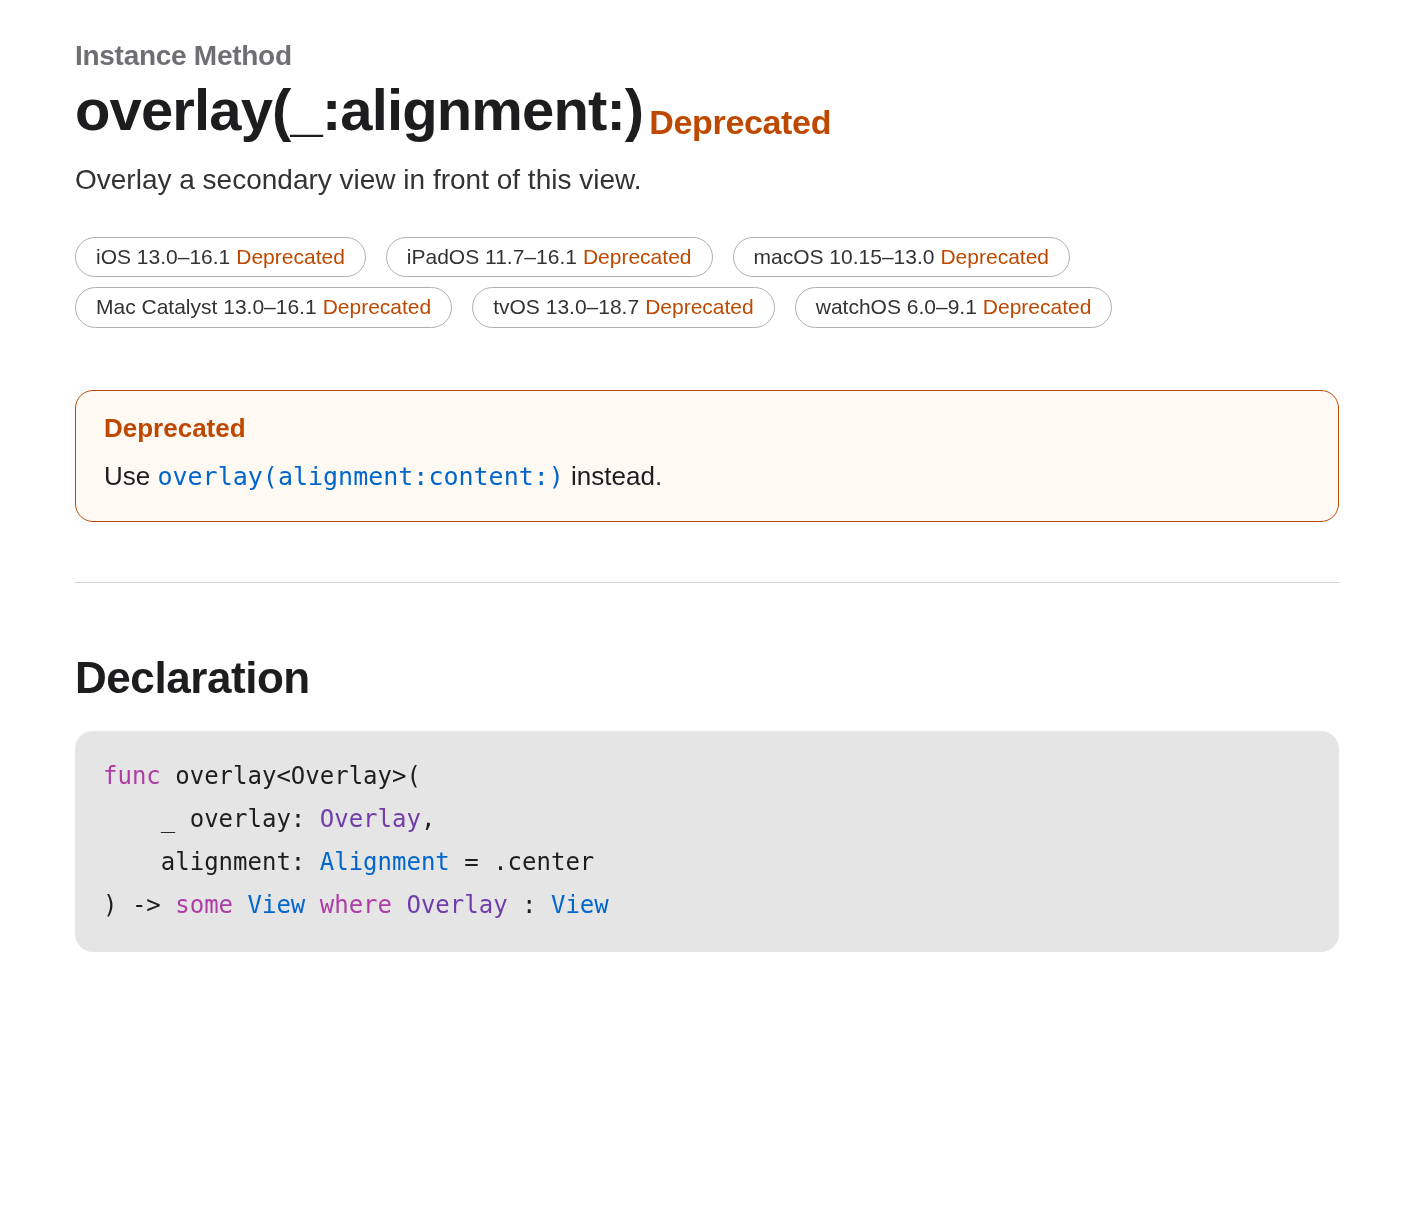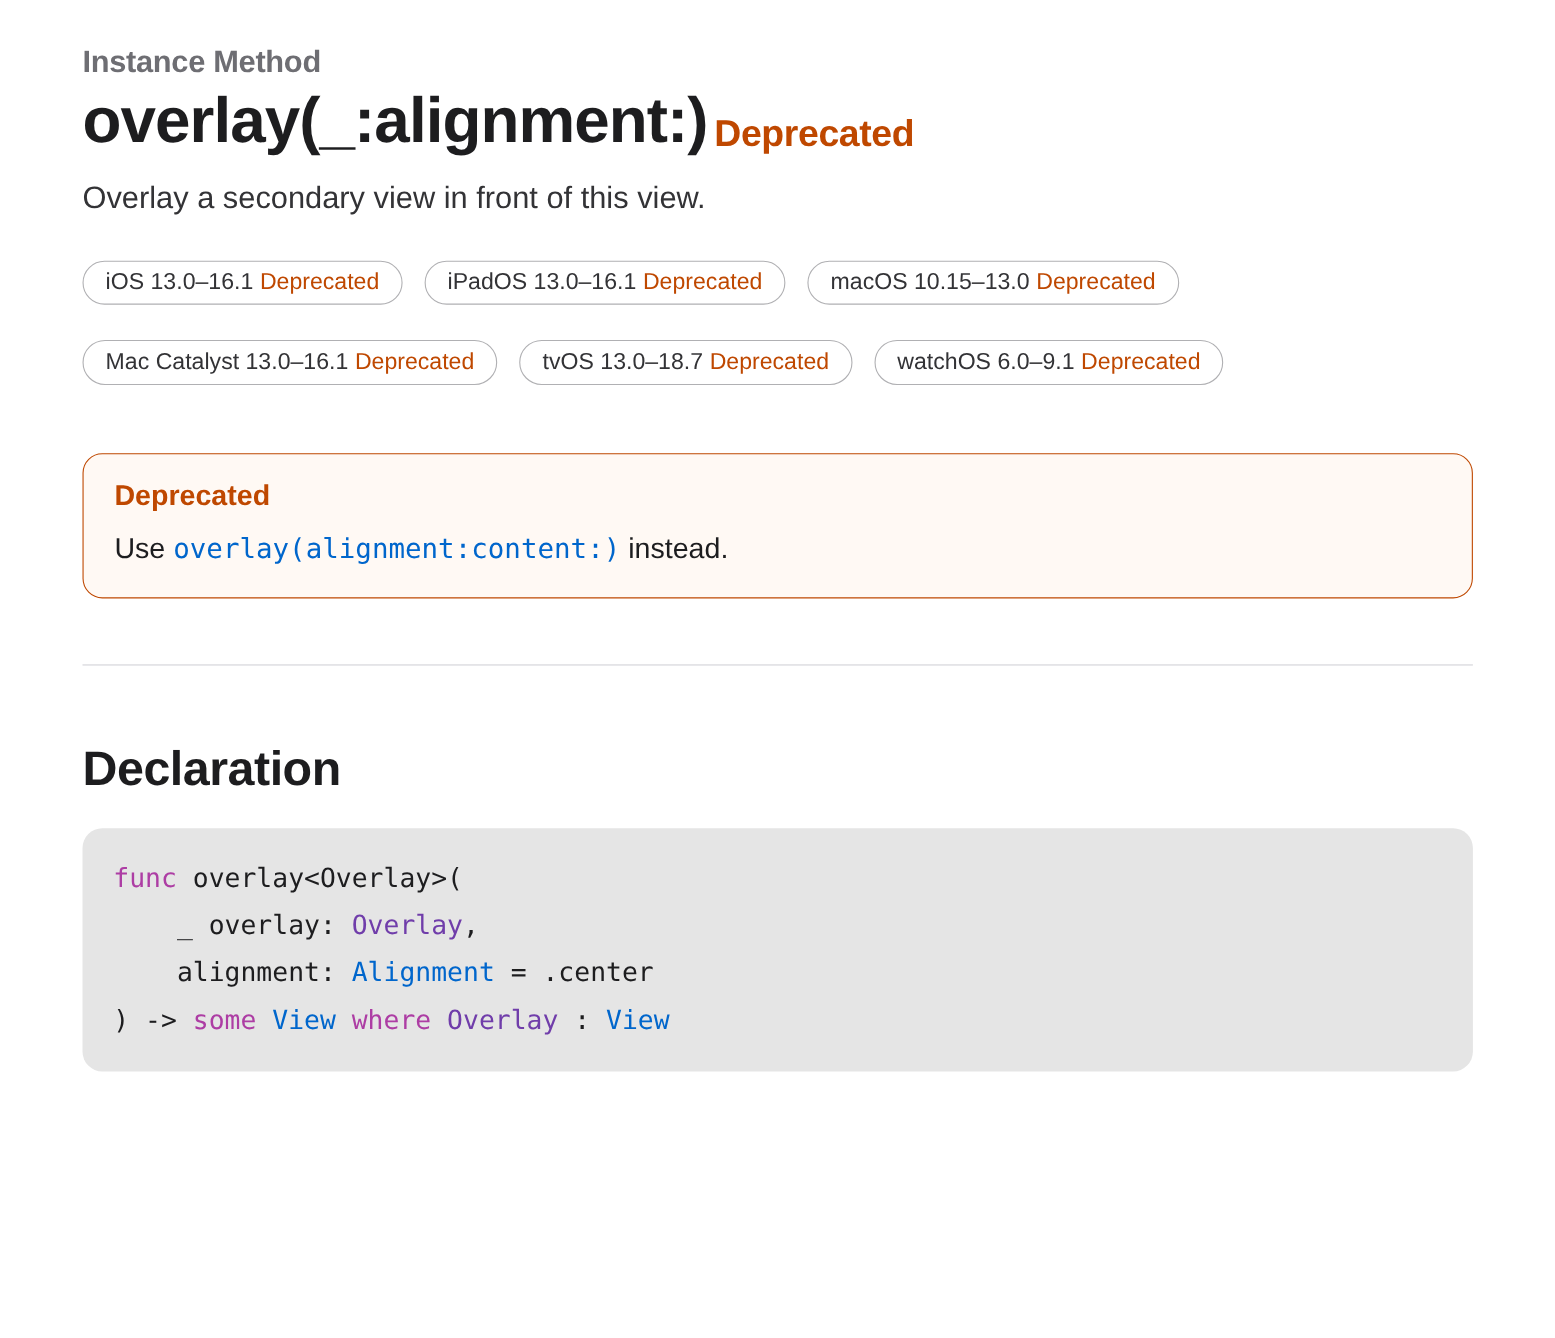--- a/index.html
+++ b/index.html
@@ -42,21 +42,21 @@
     font-size: 28px;
     font-weight: 400;
     color: #333336;
     line-height: 1.4;
     margin-bottom: 38px;
     letter-spacing: 0em;
   }
   .platforms {
     display: flex;
     flex-wrap: wrap;
-    gap: 32px 20px;
+    gap: 10px 20px;
     margin-bottom: 62px;
   }
   .platform-pill {
     display: inline-flex;
     align-items: baseline;
     gap: 6px;
     border: 1px solid #b0b0b3;
     border-radius: 999px;
     padding: 4px 20px 5px 20px;
     font-size: 21px;
@@ -130,21 +130,21 @@
 </div>
 
 <p class="summary">Overlay a secondary view in front of this view.</p>
 
 <div class="platforms">
   <span class="platform-pill">
     <span>iOS 13.0–16.1</span>
     <span class="dep">Deprecated</span>
   </span>
   <span class="platform-pill">
-    <span>iPadOS 13.0–16.1</span>
+    <span>iPadOS 11.7–16.1</span>
     <span class="dep">Deprecated</span>
   </span>
   <span class="platform-pill">
     <span>macOS 10.15–13.0</span>
     <span class="dep">Deprecated</span>
   </span>
   <span class="platform-pill">
     <span>Mac Catalyst 13.0–16.1</span>
     <span class="dep">Deprecated</span>
   </span>

